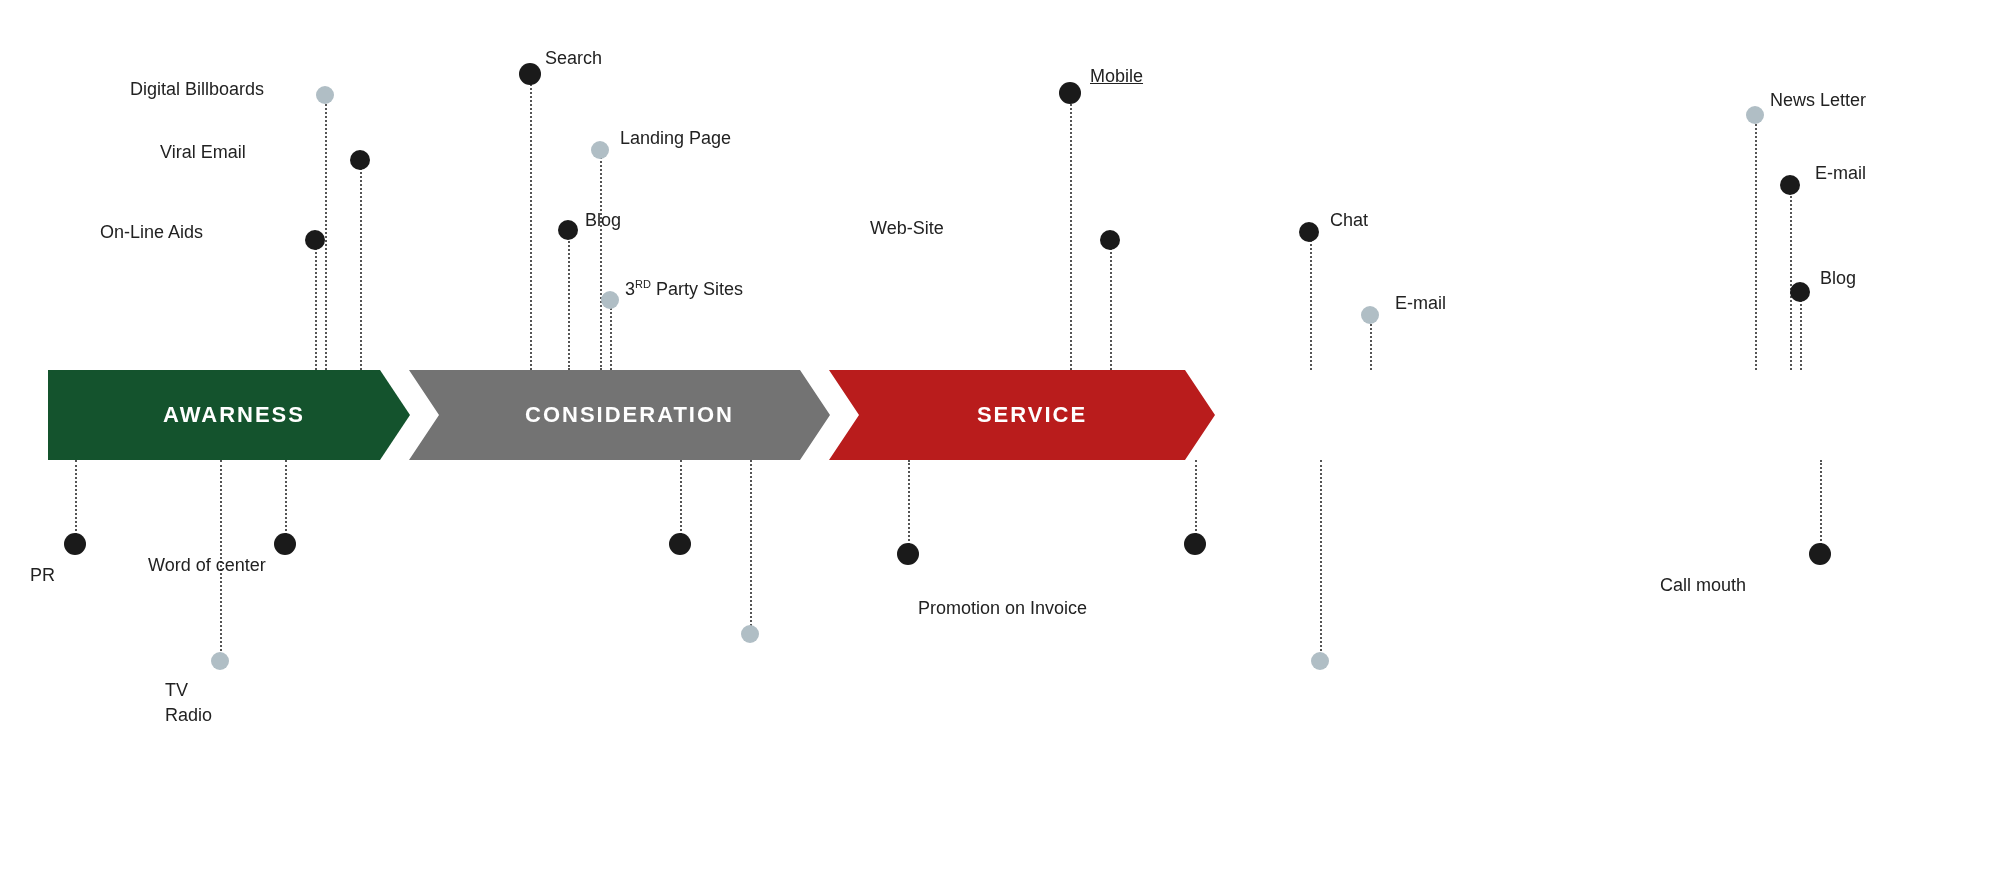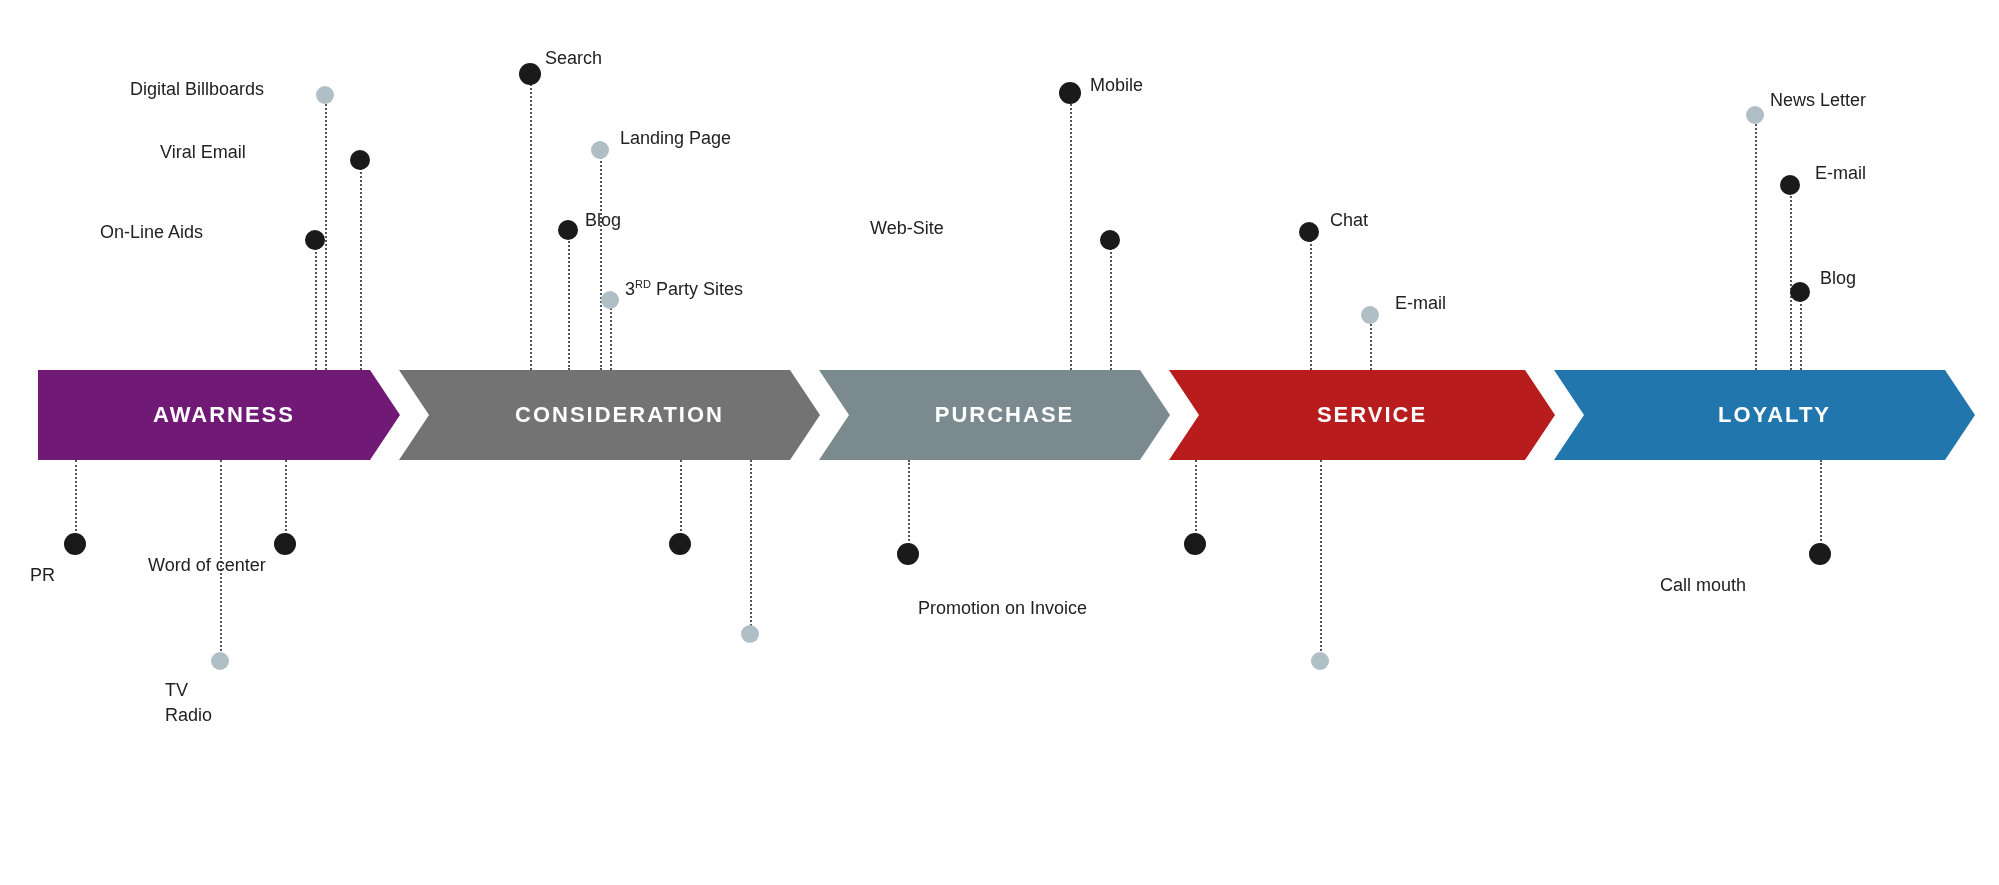--- a/index.html
+++ b/index.html
@@ -82,34 +82,28 @@
       color: #222;
       white-space: nowrap;
     }
   </style>
 </head>
 <body>
 
 <div class="diagram-container">
 
   <div class="arrow-bar" id="arrow-bar">
-      <div class="arrow-segment" style="width: 362px; flex-shrink: 0; background: #701a75; clip-path: polygon(0% 0%, calc(100% - 30px) 0%, 100% 50%, calc(100% - 30px) 100%, 0% 100%); margin-left: 8px;">
+      <div class="arrow-segment" style="width: 362px; flex-shrink: 0; background: #14532d; clip-path: polygon(0% 0%, calc(100% - 30px) 0%, 100% 50%, calc(100% - 30px) 100%, 0% 100%); margin-left: 18px;">
         <span>AWARNESS</span>
       </div>
       <div class="arrow-segment" style="width: 421px; flex-shrink: 0; background: #737373; clip-path: polygon(0% 0%, calc(100% - 30px) 0%, 100% 50%, calc(100% - 30px) 100%, 0% 100%, 30px 50%); margin-left: -1px;">
         <span>CONSIDERATION</span>
       </div>
-      <div class="arrow-segment" style="width: 351px; flex-shrink: 0; background: rgb(122, 138, 142); clip-path: polygon(0% 0%, calc(100% - 30px) 0%, 100% 50%, calc(100% - 30px) 100%, 0% 100%, 30px 50%); margin-left: -1px;">
-        <span>PURCHASE</span>
-      </div>
       <div class="arrow-segment" style="width: 386px; flex-shrink: 0; background: #b91c1c; clip-path: polygon(0% 0%, calc(100% - 30px) 0%, 100% 50%, calc(100% - 30px) 100%, 0% 100%, 30px 50%); margin-left: -1px;">
         <span>SERVICE</span>
-      </div>
-      <div class="arrow-segment" style="width: 421px; flex-shrink: 0; background: rgb(33, 118, 174); clip-path: polygon(0% 0%, calc(100% - 30px) 0%, 100% 50%, calc(100% - 30px) 100%, 0% 100%, 30px 50%); margin-left: -1px;">
-        <span>LOYALTY</span>
       </div>
     </div>
 
   <div class="dotted-line" style="left:325px; top:95px; height:275px;"></div>
 
   <div class="dotted-line" style="left:360px; top:160px; height:210px;"></div>
 
   <div class="dotted-line" style="left:315px; top:240px; height:130px;"></div>
 
   <div class="dotted-line" style="left:530px; top:75px; height:295px;"></div>
@@ -190,21 +184,21 @@
 
   <div class="dot dot-dark" style="width:22px;height:22px;left:1809px;top:543px;"></div>
 
   <div class="label" style="left:130px; top:79px;">Digital Billboards</div>
   <div class="label" style="left:160px; top:142px;">Viral Email</div>
   <div class="label" style="left:100px; top:222px;">On-Line Aids</div>
   <div class="label" style="left:545px; top:48px;text-align:center;">Search</div>
   <div class="label" style="left:620px; top:128px;">Landing Page</div>
   <div class="label" style="left:585px; top:210px;">Blog</div>
   <div class="label" style="left:625px; top:278px;">3<sup style="font-size:11px;vertical-align:super;">RD</sup> Party Sites</div>
-  <div class="label" style="left:1090px; top:75px;">Mobile</div>
+  <div class="label" style="left:1090px; top:66px;text-decoration:underline;">Mobile</div>
   <div class="label" style="left:870px; top:218px;">Web-Site</div>
   <div class="label" style="left:1330px; top:210px;">Chat</div>
   <div class="label" style="left:1395px; top:293px;">E-mail</div>
   <div class="label" style="left:1770px; top:90px;">News Letter</div>
   <div class="label" style="left:1815px; top:163px;">E-mail</div>
   <div class="label" style="left:1820px; top:268px;">Blog</div>
 
   <div class="label" style="left:30px; top:565px;">PR</div>
   <div class="label" style="left:165px; top:678px; line-height:1.4;">TV<br>Radio</div>
   <div class="label" style="left:148px; top:555px;">Word of center</div>

